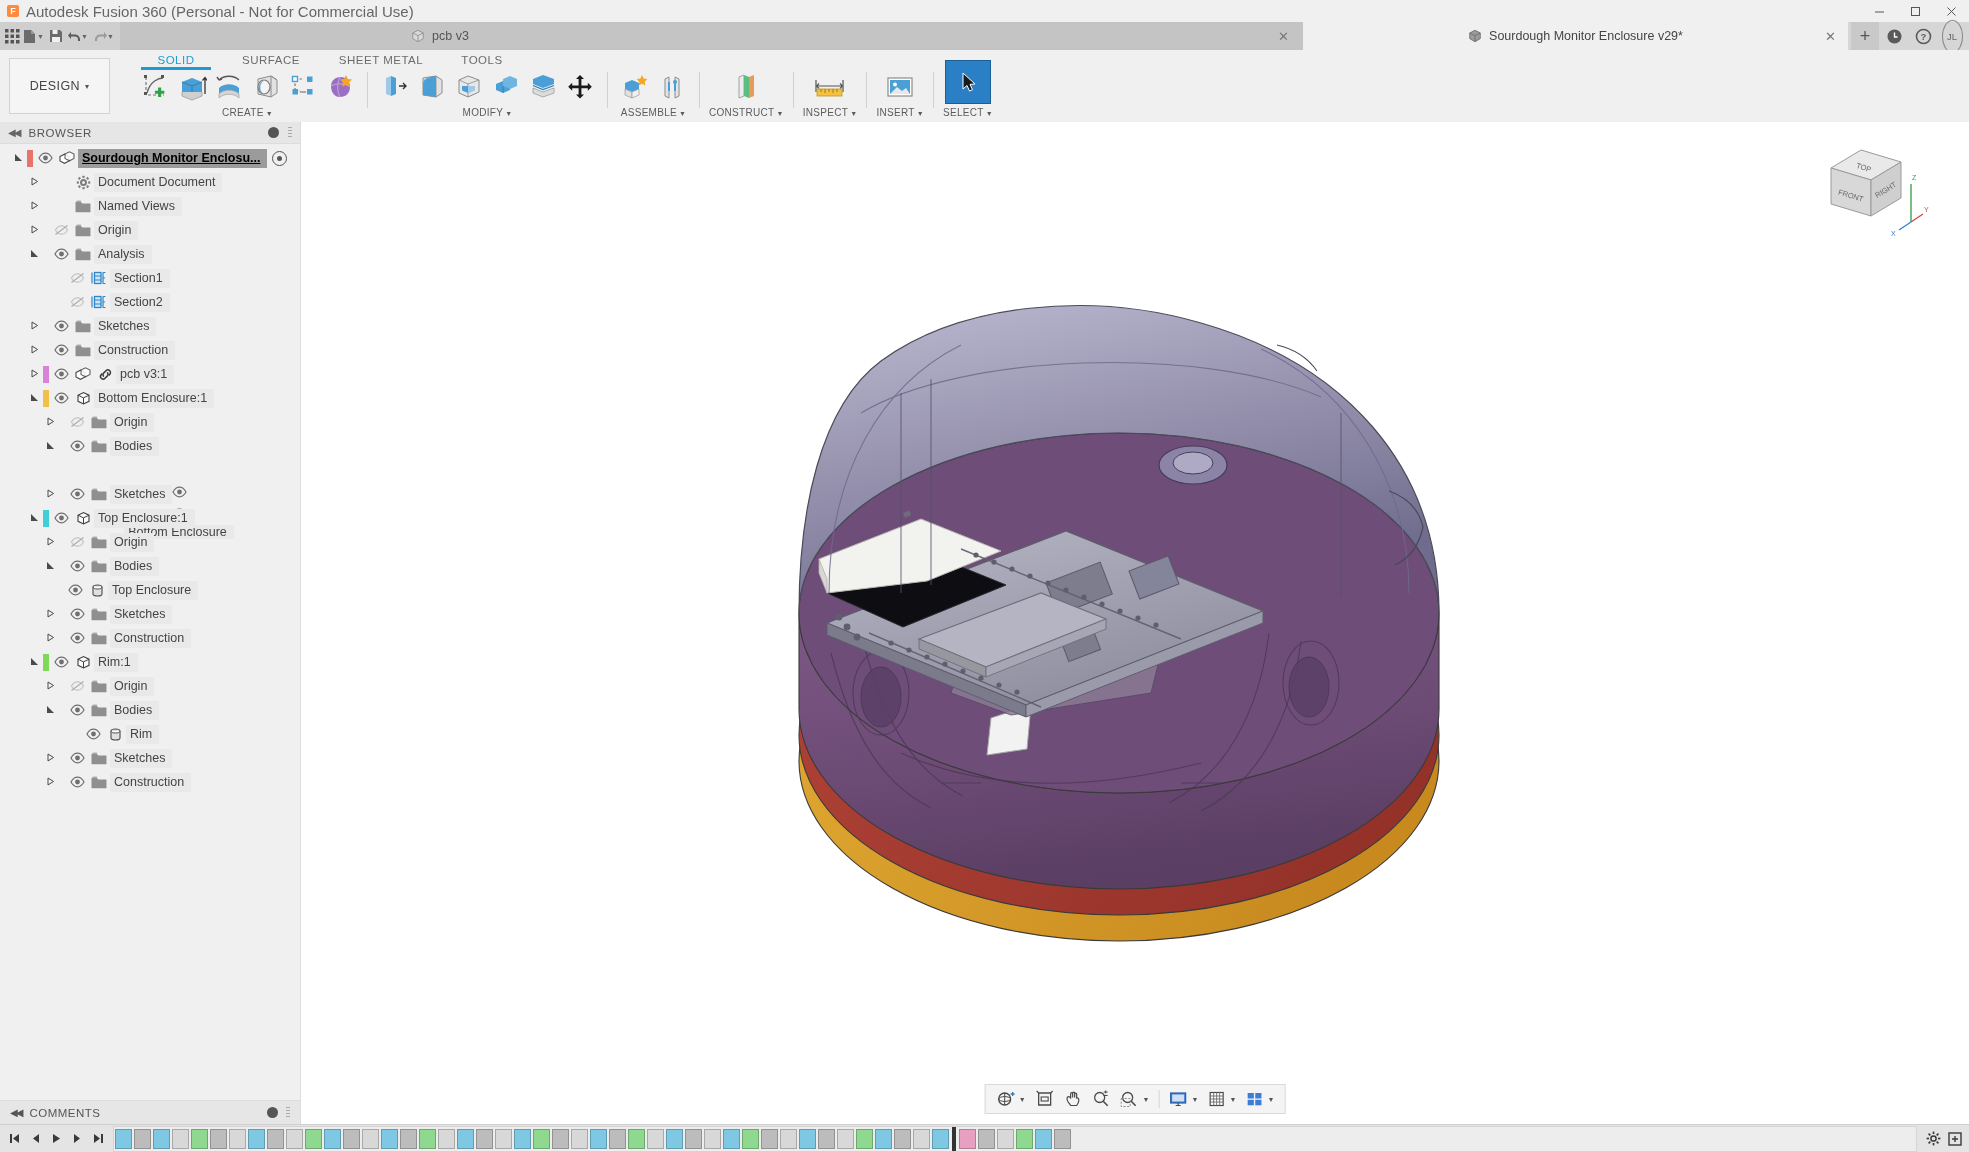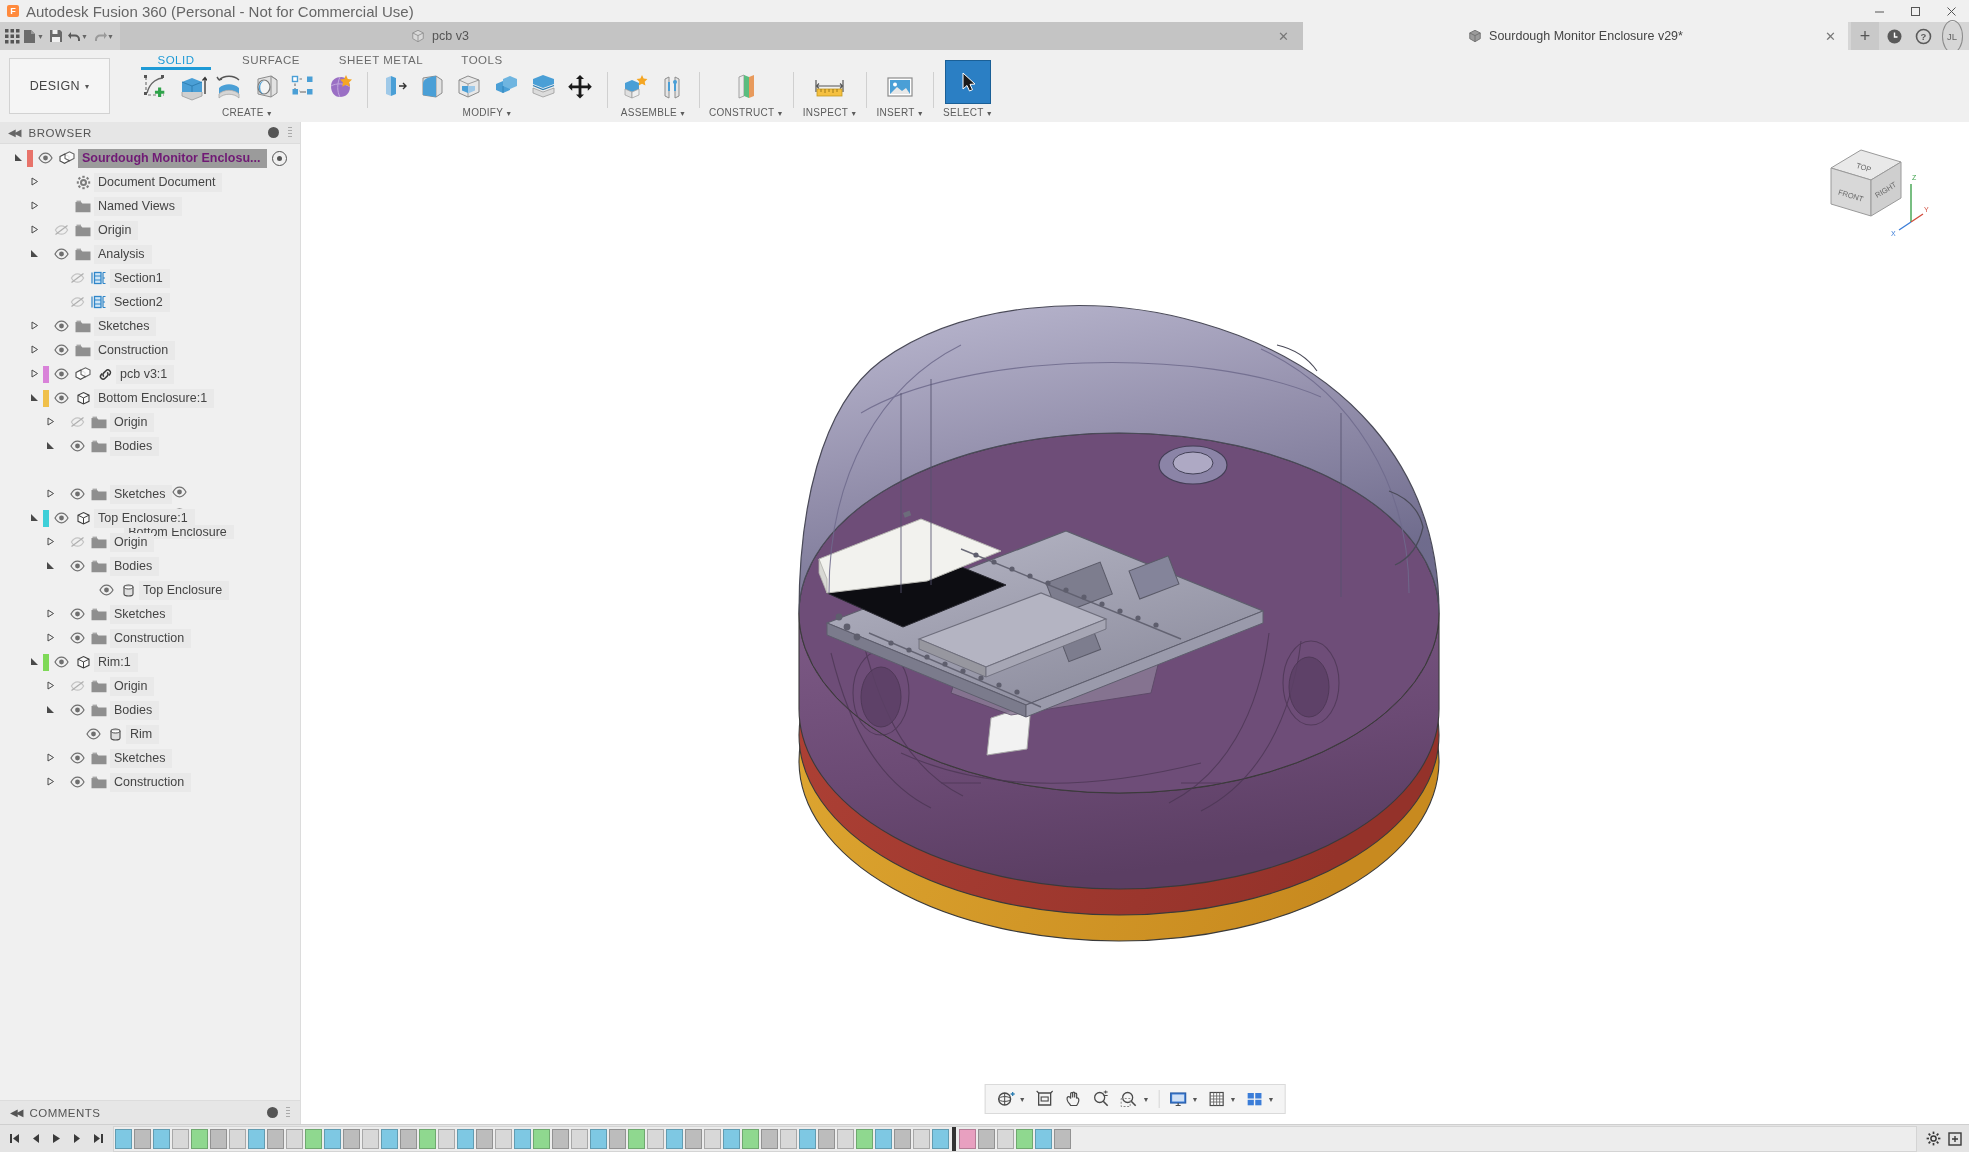--- a/index.html
+++ b/index.html
@@ -96,21 +96,21 @@
 
   .node { display:flex; align-items:center; height:24px; font-size:12.5px; color:#444; position:relative; }
   .node .arrow { width:17px; text-align:center; font-size:8.5px; color:#555; flex:0 0 17px; }
   .node .arrow.open { color:#555; }
   .node .arrow.none { visibility:hidden; }
   .cstrip { width:6px; height:17px; flex:0 0 6px; margin-right:1px; }
   .cstrip.none { background:transparent; }
   .eye { width:22px; flex:0 0 22px; display:flex; align-items:center; justify-content:center; }
   .nicon { width:22px; flex:0 0 22px; display:flex; align-items:center; justify-content:center; }
   .nlabel { padding:0 7px 0 4px; background:#e9e9e9; height:19px; display:flex; align-items:center; white-space:nowrap; }
-  .node.root .nlabel { background:#9b9b9b; color:#701a75; font-weight:bold; }
+  .node.root .nlabel { background:#9b9b9b; color:#000000; font-weight:bold;text-decoration:underline; }
   .node.root .target {
     width:15px;height:15px;border:1.5px solid #555;border-radius:50%;margin-left:5px;
     display:flex;align-items:center;justify-content:center;
   }
   .node.root .target::after { content:''; width:5px;height:5px;border-radius:50%;background:#555; }
 
   .comments {
     height:24px; background:#e6e6e6; border-top:1px solid #dcdcdc; display:flex; align-items:center;
     gap:8px; padding:0 10px; font-size:11.5px; color:#555; letter-spacing:.5px;
   }
@@ -850,21 +850,21 @@
               </svg>
             </span>
             <span class="nicon">
               <svg width="16" height="13" viewBox="0 0 16 13">
                 <path d="M0.5 2 h5.5 l1.4 1.6 h8.1 v8.6 h-15 Z" fill="#8f8f8f"></path>
                 <rect x="1.5" y="0.6" width="4.5" height="1.6" fill="#a8a8a8"></rect>
               </svg>
             </span>
             <span class="nlabel">Bodies</span>
           </div>
-          <div class="node" style="padding-left: 71px;">
+          <div class="node" style="padding-left: 40px;">
             <span class="arrow none"></span>
             <span class="cstrip none"></span>
             <span class="eye">
               <svg width="15" height="12" viewBox="0 0 15 12">
                 <path d="M7.5 1.2 C11.4 1.2 14 6 14 6 C14 6 11.4 10.8 7.5 10.8 C3.6 10.8 1 6 1 6 C1 6 3.6 1.2 7.5 1.2 Z" fill="none" stroke="#6f6f6f" stroke-width="1.2"></path>
                 <circle cx="7.5" cy="6" r="2.4" fill="#6f6f6f"></circle>
               </svg>
             </span>
             <span class="nicon">
               <svg width="15" height="15" viewBox="0 0 15 15">

